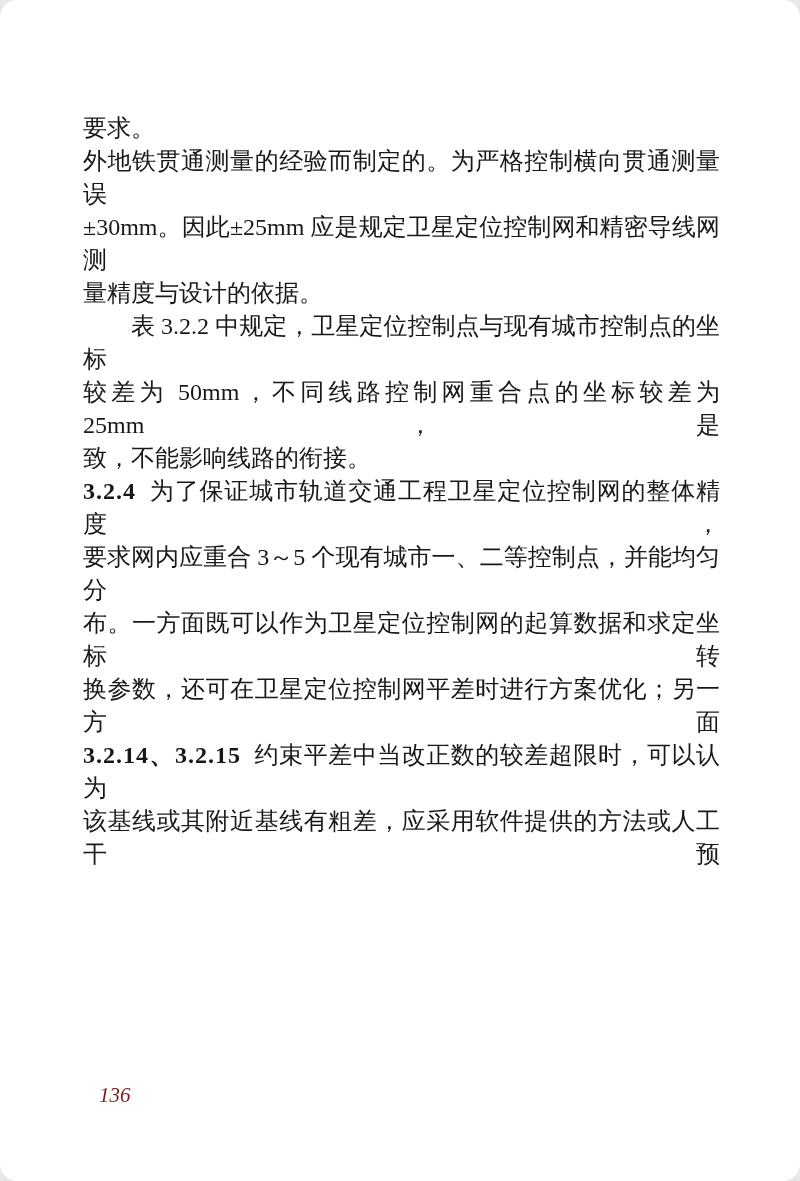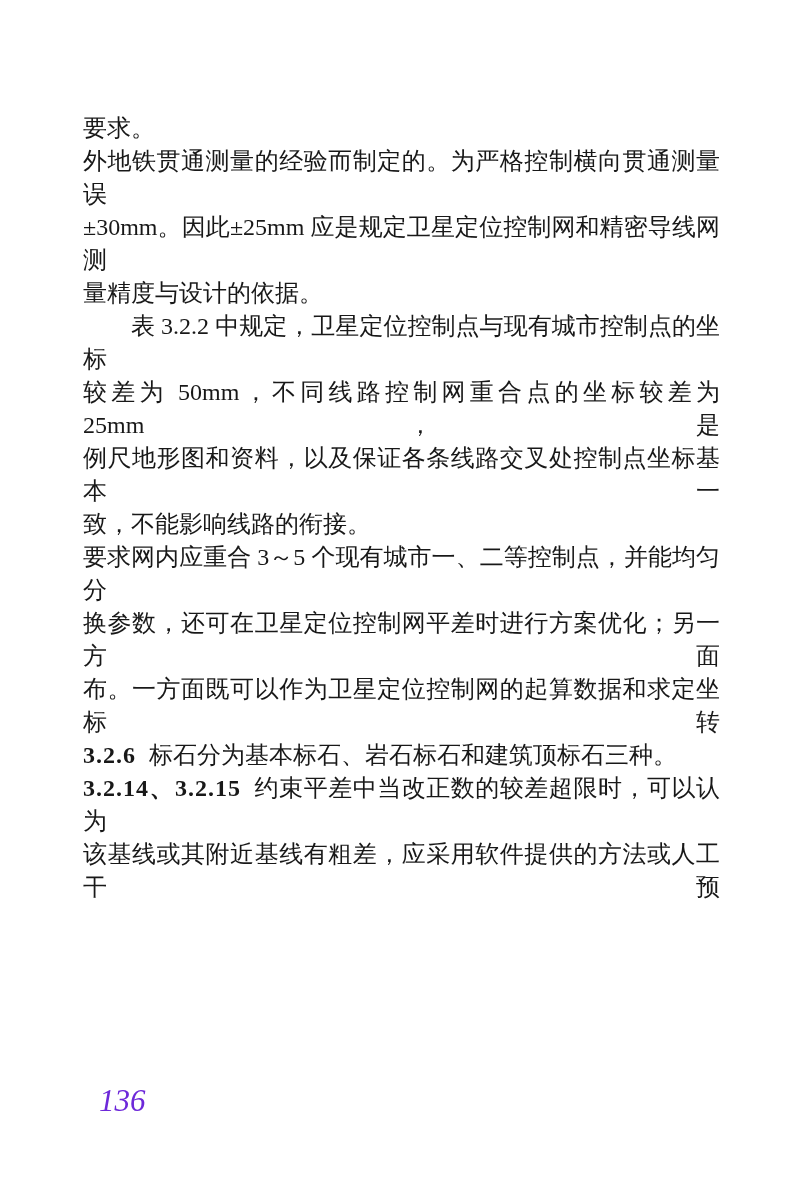--- a/index.html
+++ b/index.html
@@ -5,20 +5,21 @@
   html, body { margin: 0; padding: 0; background: #e8e8e8; }
   .page {
     position: relative;
     width: 800px;
     height: 1181px;
     margin: 0 auto;
     background: #ffffff;
     overflow: hidden;
     font-family: "Liberation Serif", "DejaVu Serif", serif;
     color: #181818;
+    border-radius: 17px;
   }
   .text-block {
     position: absolute;
     left: 83px;
     top: 112px;
     width: 637px;
     font-size: 24px;
     line-height: 33px;
   }
   .line {
@@ -33,40 +34,39 @@
   .line.indent { text-indent: 48px; }
   .sec-label {
     font-weight: bold;
     margin-right: 13px;
     letter-spacing: 1px;
   }
   .page-number {
     position: absolute;
     left: 99px;
     top: 1083px;
-    font-size: 31px;
+    font-size: 21px;
     font-style: italic;
     font-family: "Liberation Serif", "DejaVu Serif", serif;
-    color: #6d28d9;
+    color: #7f1d1d;
   }
 </style>
 </head>
 <body>
 
 <div class="page">
   <div class="text-block">
       <div class="line left"><span>要求。</span></div>
       <div class="line"><span>外地铁贯通测量的经验而制定的。为严格控制横向贯通测量误</span></div>
       <div class="line"><span>±30mm。因此±25mm 应是规定卫星定位控制网和精密导线网测</span></div>
       <div class="line left"><span>量精度与设计的依据。</span></div>
       <div class="line indent"><span>表 3.2.2 中规定，卫星定位控制点与现有城市控制点的坐标</span></div>
       <div class="line"><span>较差为 50mm，不同线路控制网重合点的坐标较差为 25mm，是</span></div>
-      <div class="line"><span>例尺地形图和资料，以及保证各条线路交叉处控制点坐标基本一</span></div>
       <div class="line left"><span>致，不能影响线路的衔接。</span></div>
+      <div class="line"><span class="sec-label">3.2.4</span><span>为了保证城市轨道交通工程卫星定位控制网的整体精度，</span></div>
       <div class="line"><span>要求网内应重合 3～5 个现有城市一、二等控制点，并能均匀分</span></div>
+      <div class="line"><span>布。一方面既可以作为卫星定位控制网的起算数据和求定坐标转</span></div>
       <div class="line"><span>换参数，还可在卫星定位控制网平差时进行方案优化；另一方面</span></div>
-      <div class="line"><span>布。一方面既可以作为卫星定位控制网的起算数据和求定坐标转</span></div>
-      <div class="line left"><span class="sec-label">3.2.6</span><span>标石分为基本标石、岩石标石和建筑顶标石三种。</span></div>
       <div class="line"><span class="sec-label">3.2.14、3.2.15</span><span>约束平差中当改正数的较差超限时，可以认为</span></div>
       <div class="line"><span>该基线或其附近基线有粗差，应采用软件提供的方法或人工干预</span></div>
     </div>
   <div class="page-number">136</div>
 </div>
 
 </body></html>

